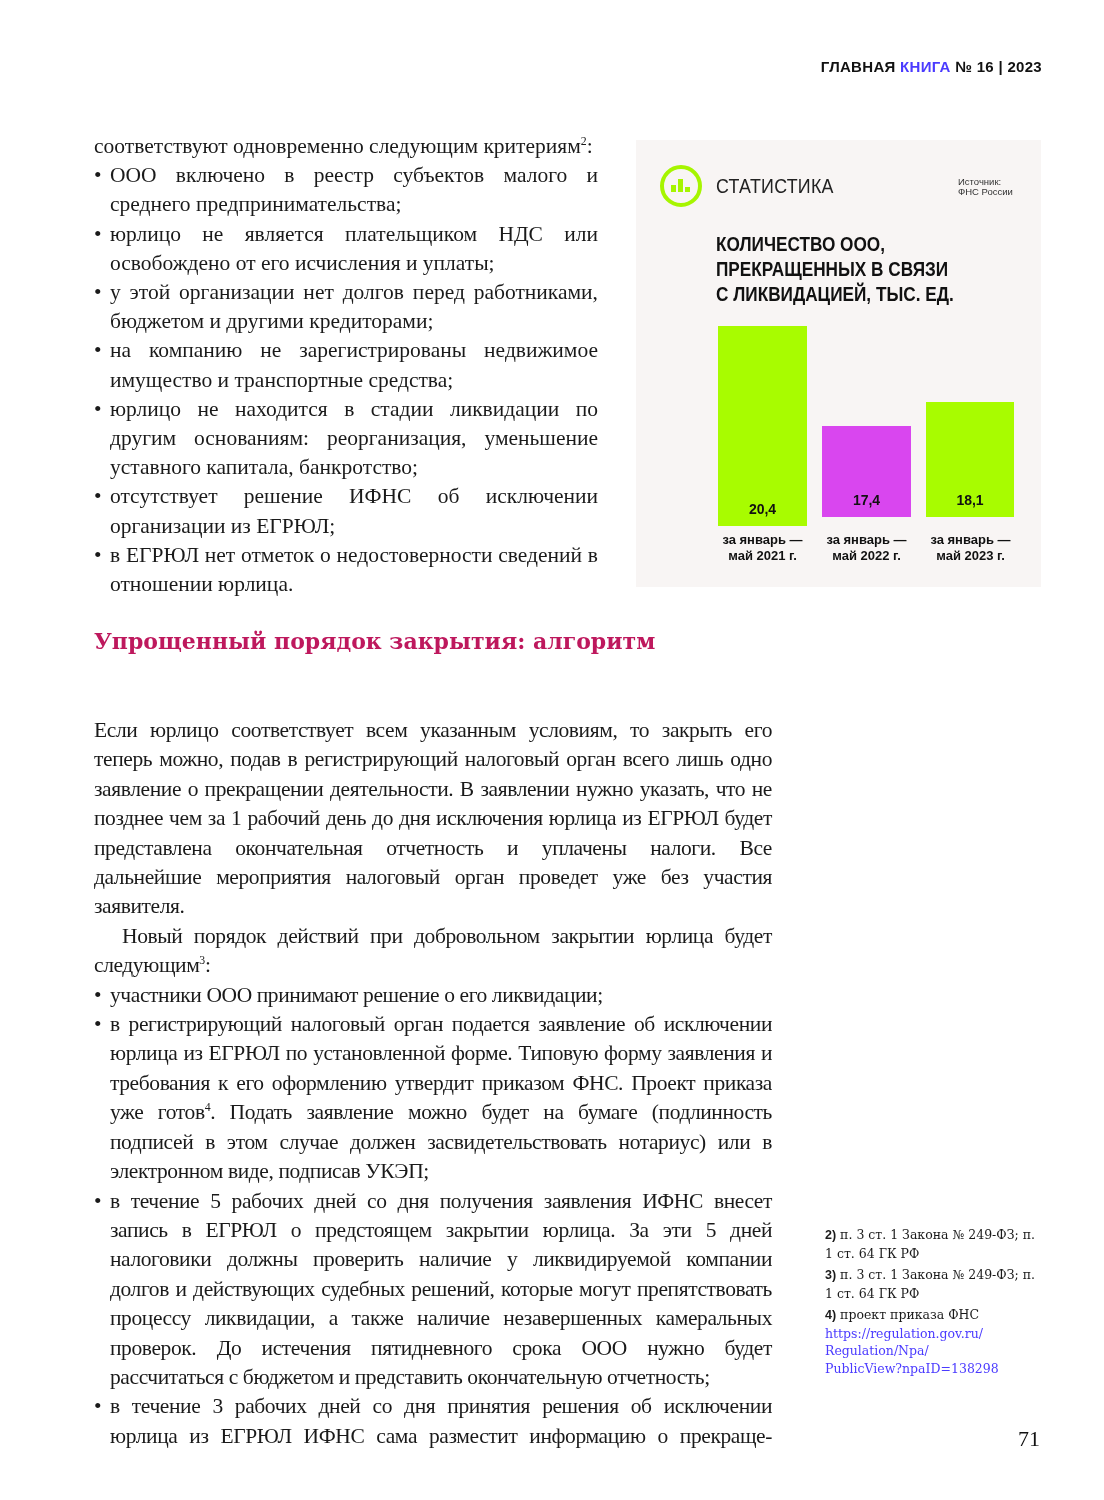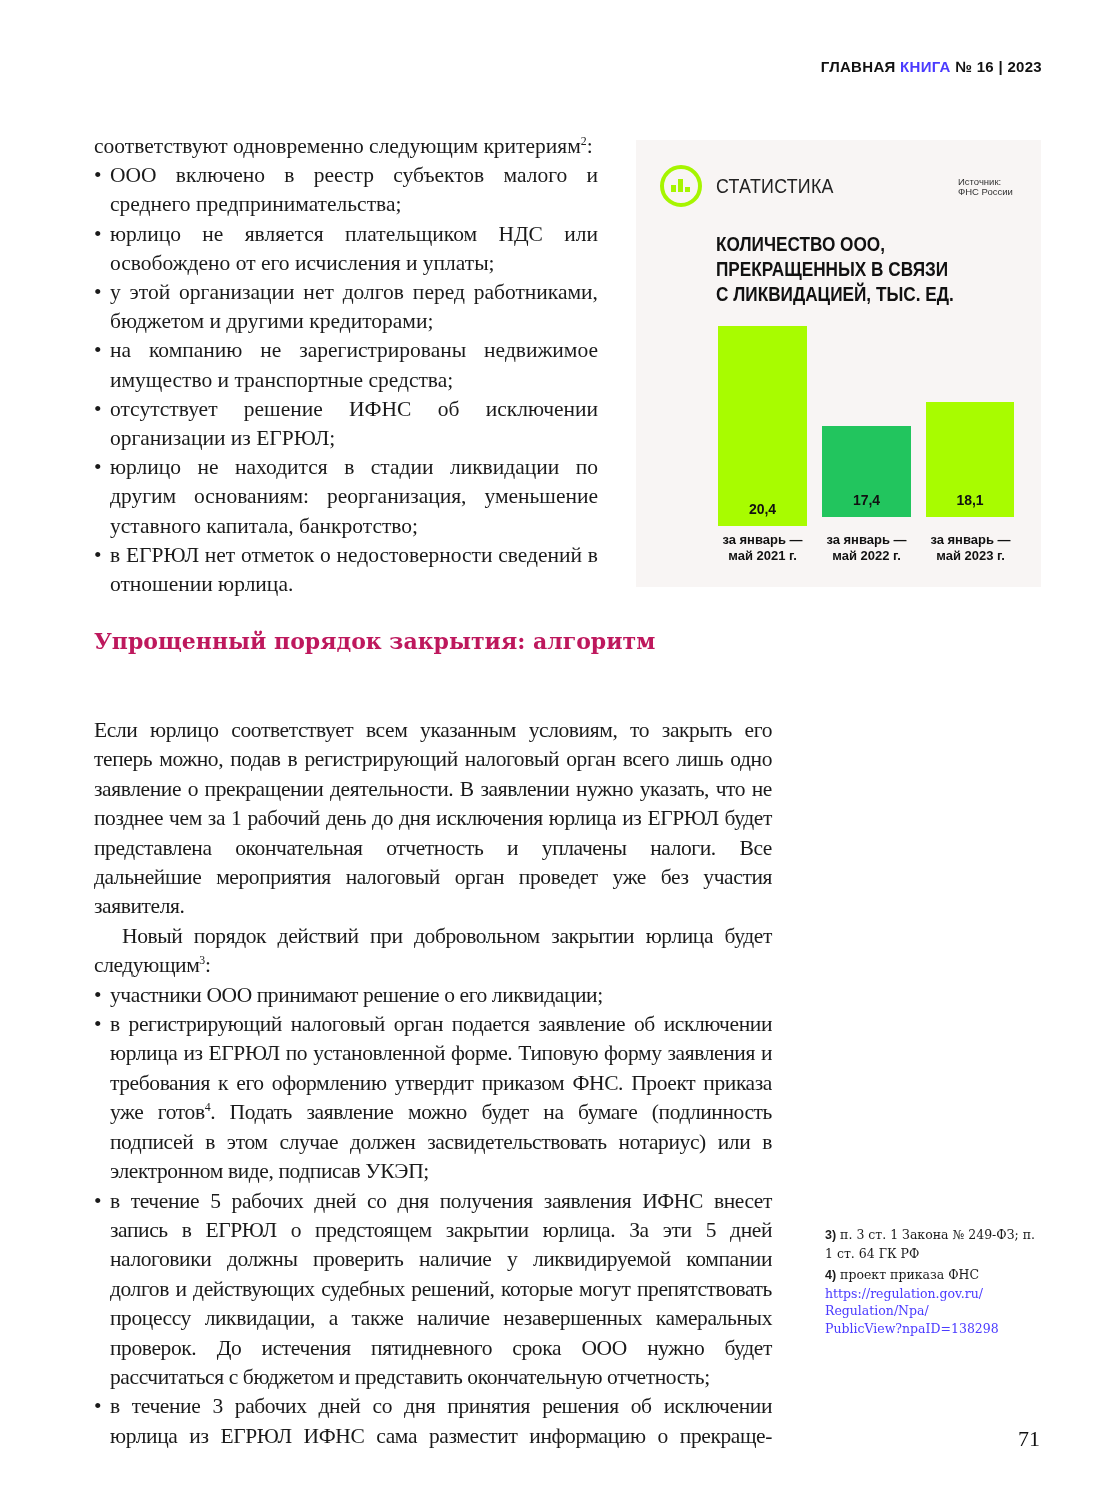--- a/index.html
+++ b/index.html
@@ -44,22 +44,22 @@
   <span>№ 16 | 2023</span>
 </div>
 
 <div class="col1">
   <p><span>соответствуют одновременно следующим критериям</span><sup>2</sup><span>:</span></p>
   <ul class="bul">
     <li>ООО включено в реестр субъектов малого и среднего предпринимательства;</li>
     <li>юрлицо не является плательщиком НДС или освобождено от его исчисления и уплаты;</li>
     <li>у этой организации нет долгов перед работниками, бюджетом и другими кредиторами;</li>
     <li>на компанию не зарегистрированы недвижимое имущество и транспортные средства;</li>
+    <li>юрлицо не находится в стадии ликвидации по другим основаниям: реорганизация, уменьшение уставного капитала, банкротство;</li>
     <li>отсутствует решение ИФНС об исключении организации из ЕГРЮЛ;</li>
-    <li>юрлицо не находится в стадии ликвидации по другим основаниям: реорганизация, уменьшение уставного капитала, банкротство;</li>
     <li>в ЕГРЮЛ нет отметок о недостоверности сведений в отношении юрлица.</li>
   </ul>
 </div>
 
 <div class="card">
   <div class="icon">
     <span style="left:7px;height:7px;"></span>
     <span style="left:14px;height:13px;"></span>
     <span style="left:21px;height:5px;"></span>
   </div>
@@ -74,21 +74,21 @@
     <div>С ЛИКВИДАЦИЕЙ, ТЫС. ЕД.</div>
   </div>
   <div id="bars">
       <div class="bar" style="left: 82px; width: 89px; top: 186px; height: 200px; background: rgb(168, 252, 0);">
         <div class="val">20,4</div>
       </div>
       <div class="xlab" style="left: 76.5px;">
         <div>за январь —</div>
         <div>май 2021 г.</div>
       </div>
-      <div class="bar" style="left: 186px; width: 89px; top: 285.652px; height: 91.3478px; background: #22c55e;">
+      <div class="bar" style="left: 186px; width: 89px; top: 285.652px; height: 91.3478px; background: #d946ef;">
         <div class="val">17,4</div>
       </div>
       <div class="xlab" style="left: 180.5px;">
         <div>за январь —</div>
         <div>май 2022 г.</div>
       </div>
       <div class="bar" style="left: 290px; width: 88px; top: 262.4px; height: 114.6px; background: rgb(168, 252, 0);">
         <div class="val">18,1</div>
       </div>
       <div class="xlab" style="left: 284.5px;">
@@ -105,20 +105,21 @@
   <p class="indent"><span>Новый порядок действий при добровольном закрытии юрлица будет следующим</span><sup>3</sup><span>:</span></p>
   <ul class="bul">
     <li>участники ООО принимают решение о его ликвидации;</li>
     <li><span>в регистрирующий налоговый орган подается заявление об исключении юрлица из ЕГРЮЛ по установленной форме. Типовую форму заявления и требования к его оформлению утвердит приказом ФНС. Проект приказа уже готов</span><sup>4</sup><span>. Подать заявление можно будет на бумаге (подлинность подписей в этом случае должен засвидетельствовать нотариус) или в электронном виде, подписав УКЭП;</span></li>
     <li>в течение 5 рабочих дней со дня получения заявления ИФНС внесет запись в ЕГРЮЛ о предстоящем закрытии юрлица. За эти 5 дней налоговики должны проверить наличие у ликвидируемой компании долгов и действующих судебных решений, которые могут препятствовать процессу ликвидации, а также наличие незавершенных камеральных проверок. До истечения пятидневного срока ООО нужно будет рассчитаться с бюджетом и представить окончательную отчетность;</li>
     <li style="text-align-last:justify;">в течение 3 рабочих дней со дня принятия решения об исключении юрлица из ЕГРЮЛ ИФНС сама разместит информацию о прекраще-</li>
   </ul>
 </div>
 
 <div class="notes">
+  <div class="n"><b>2)</b> <span>п. 3 ст. 1 Закона № 249-ФЗ; п. 1 ст. 64 ГК РФ</span></div>
   <div class="n"><b>3)</b> <span>п. 3 ст. 1 Закона № 249-ФЗ; п. 1 ст. 64 ГК РФ</span></div>
   <div class="n"><b>4)</b> <span>проект приказа ФНС</span>
     <a>
       <span style="display:block">https://regulation.gov.ru/</span>
       <span style="display:block">Regulation/Npa/</span>
       <span style="display:block">PublicView?npaID=138298</span>
     </a>
   </div>
 </div>
 

